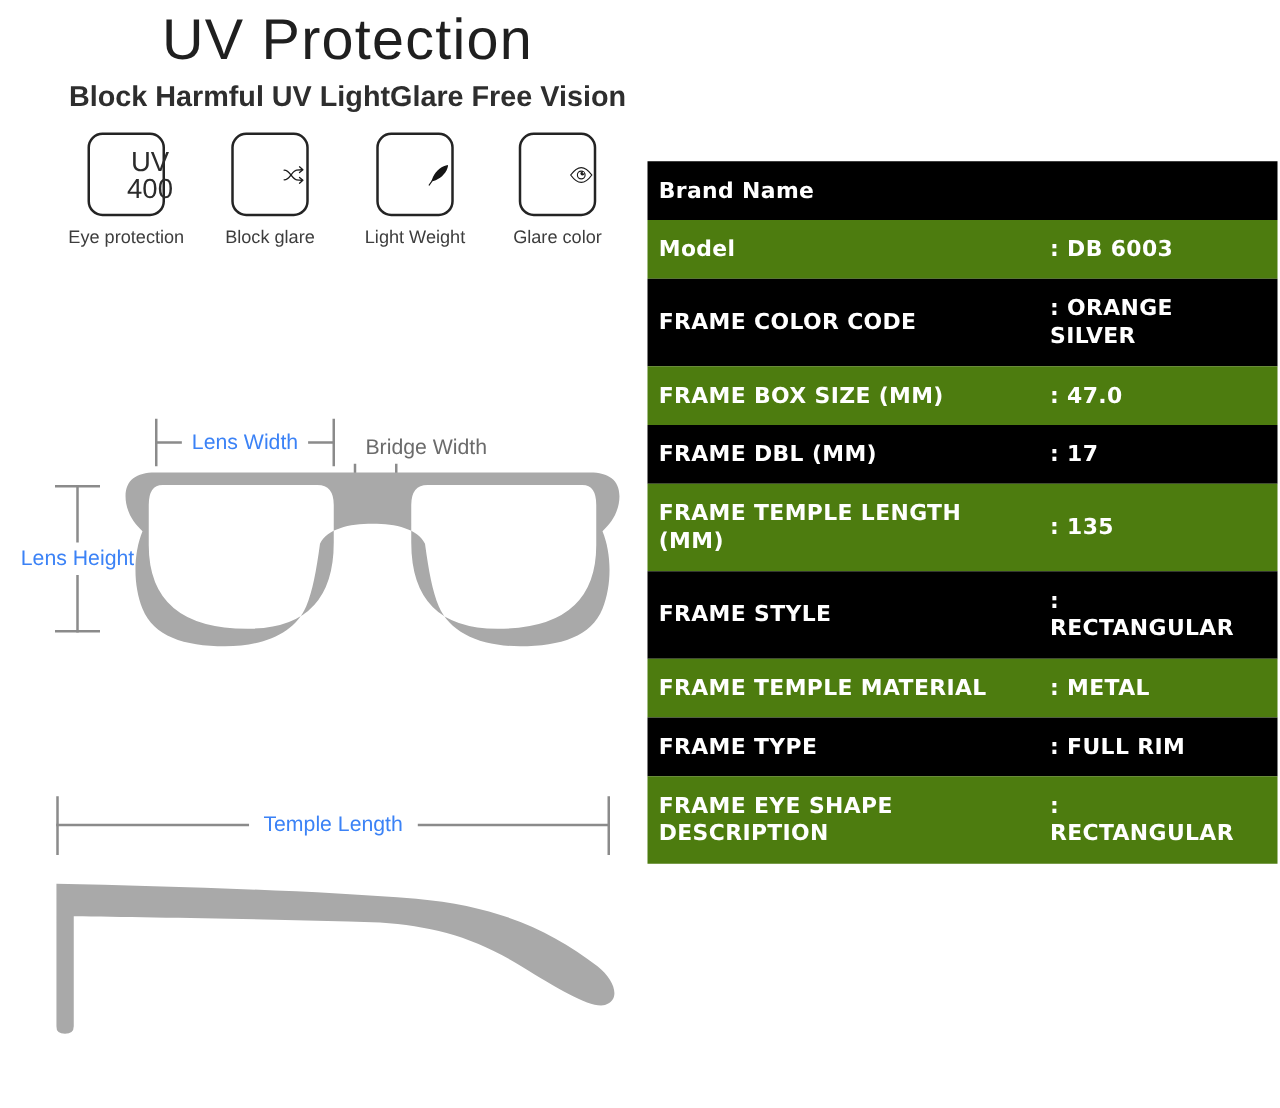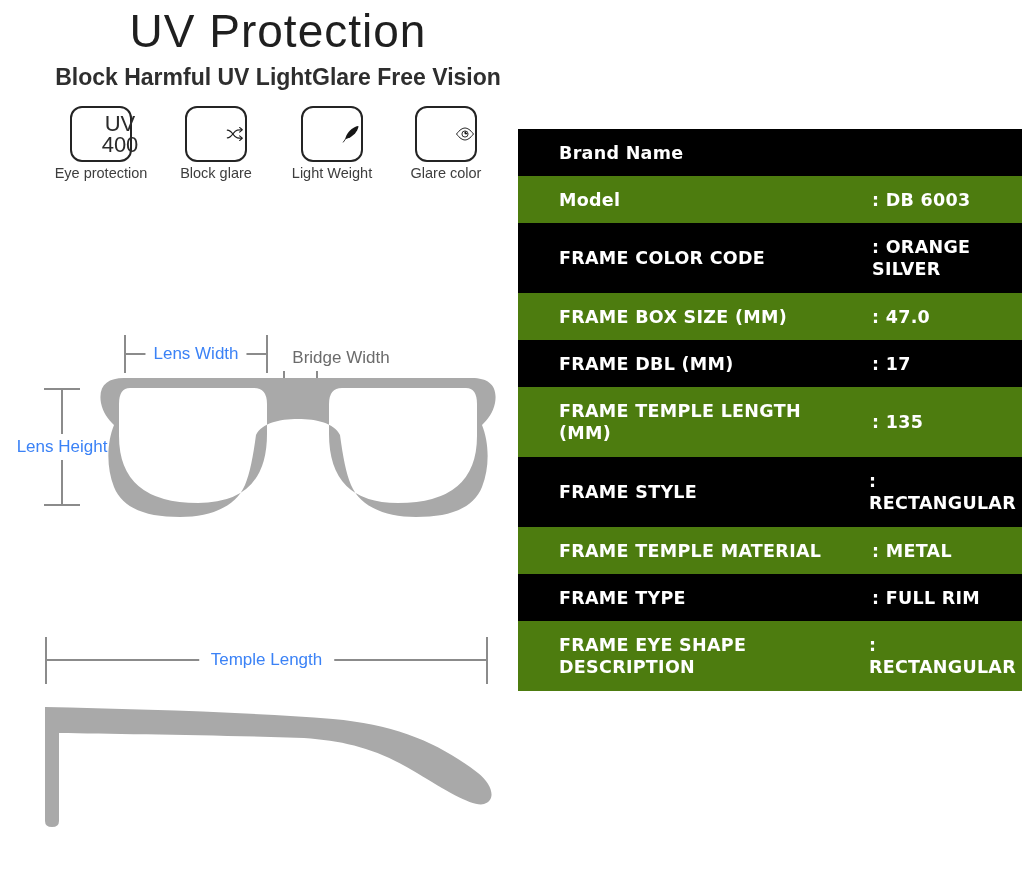--- a/index.html
+++ b/index.html
@@ -17,26 +17,26 @@
   .subtitle {
     position:absolute; left:0; top:64px; width:556px;
     display:flex; justify-content:center; 
     font-size:23px; font-weight:700; color:#2e2e2e;
   }
 
   
   .feature { position:absolute; top:106px; width:120px; }
   .f1 { left:41px; } .f2 { left:156px; } .f3 { left:272px; } .f4 { left:386px; }
   .icon-box {
-    width:62px; height:56px; margin:0 auto;
+    width:62px; height:67px; margin:0 auto;
     border:2.5px solid #242424; border-radius:12px;
     display:flex; align-items:center; justify-content:center;padding-left:38px;
   }
   .uv-text { text-align:center; font-size:22px; line-height:21px; color:#2b2b2b; }
-  .feature-label { margin-top:3px; text-align:center; font-size:14.5px; color:#3d3d3d; }
+  .feature-label { margin-top:9px; text-align:center; font-size:14.5px; color:#3d3d3d; }
 
   
   .dim { position:absolute; }
   .vtick { position:absolute; top:0; bottom:0; width:2px; background:#8b8b8b; }
   .vtick.l { left:0; } .vtick.r { right:0; }
   .htick { position:absolute; left:0; right:0; height:2px; background:#8b8b8b; }
   .htick.t { top:0; } .htick.b { bottom:0; }
   .hline { position:absolute; left:0; right:0; height:2px; background:#8b8b8b; }
   .vline { position:absolute; top:0; bottom:0; width:2px; background:#8b8b8b; }
   .dim-label {
@@ -61,21 +61,21 @@
   .dim-temple .dim-label { top:23px; padding:0 12px; }
 
   .glasses-svg { position:absolute; left:96px; top:374px; width:404px; height:144px; }
   .temple-svg  { position:absolute; left:45px; top:706px; width:452px; height:124px; }
 
   
   .spec-table {
     position:absolute; left:518px; top:129px; width:504px;
     font-family:"DejaVu Sans", sans-serif; font-weight:700; color:#ffffff;
   }
-  .spec-row { display:flex; align-items:center;padding-left:32px; }
+  .spec-row { display:flex; align-items:center; }
   .spec-row.dark { background:#000000; }
   .spec-row.gray { background:#4d7c0f; }
   .spec-row.h-s { height:47px; }
   .spec-row.h-l { height:70px; }
   .spec-label {
     width:322px; padding-left:9px; font-size:17.5px; line-height:22px;
     letter-spacing:0.3px; white-space:pre-line;
   }
   .spec-value {
     flex:1; padding-right:6px; font-size:17.5px; line-height:22px;

